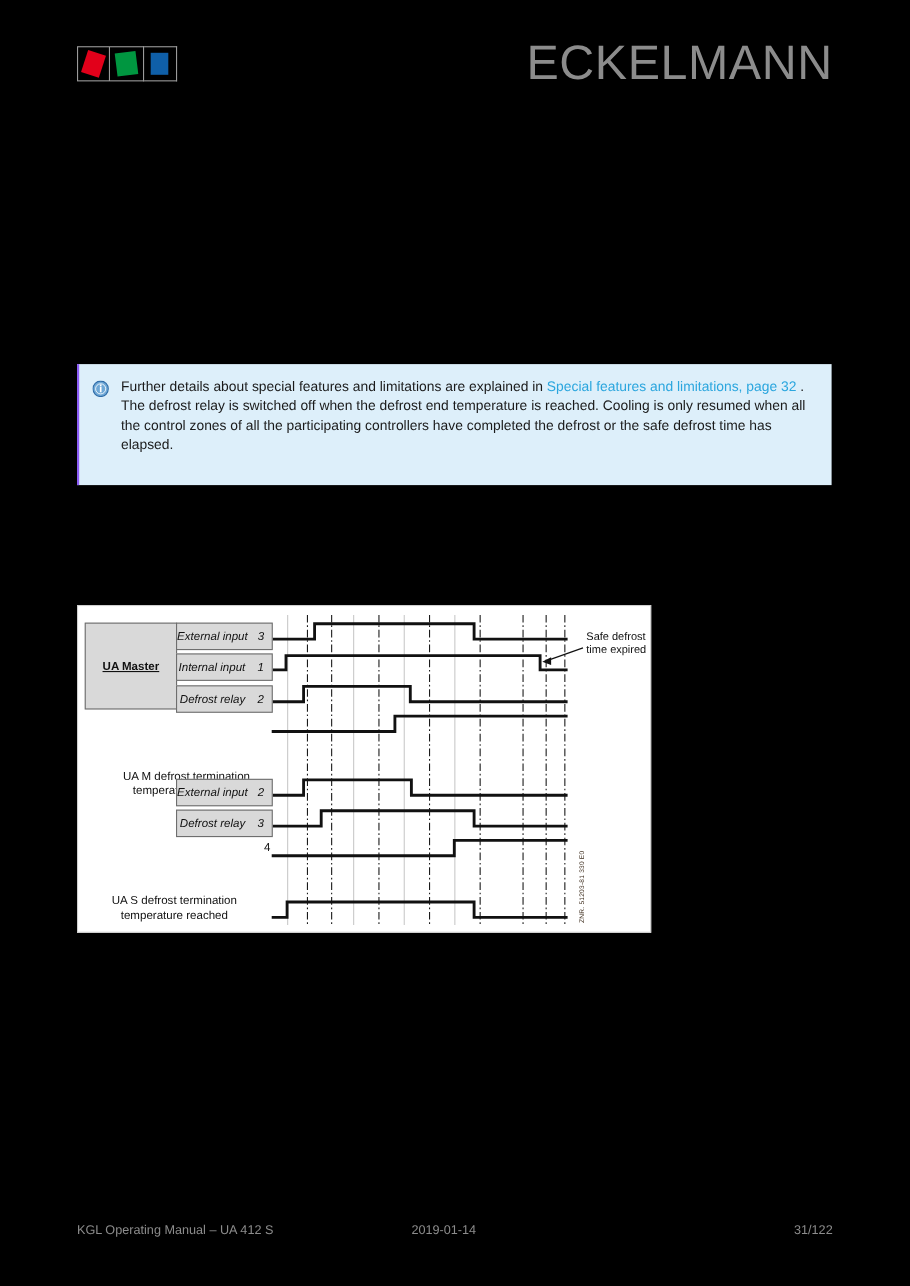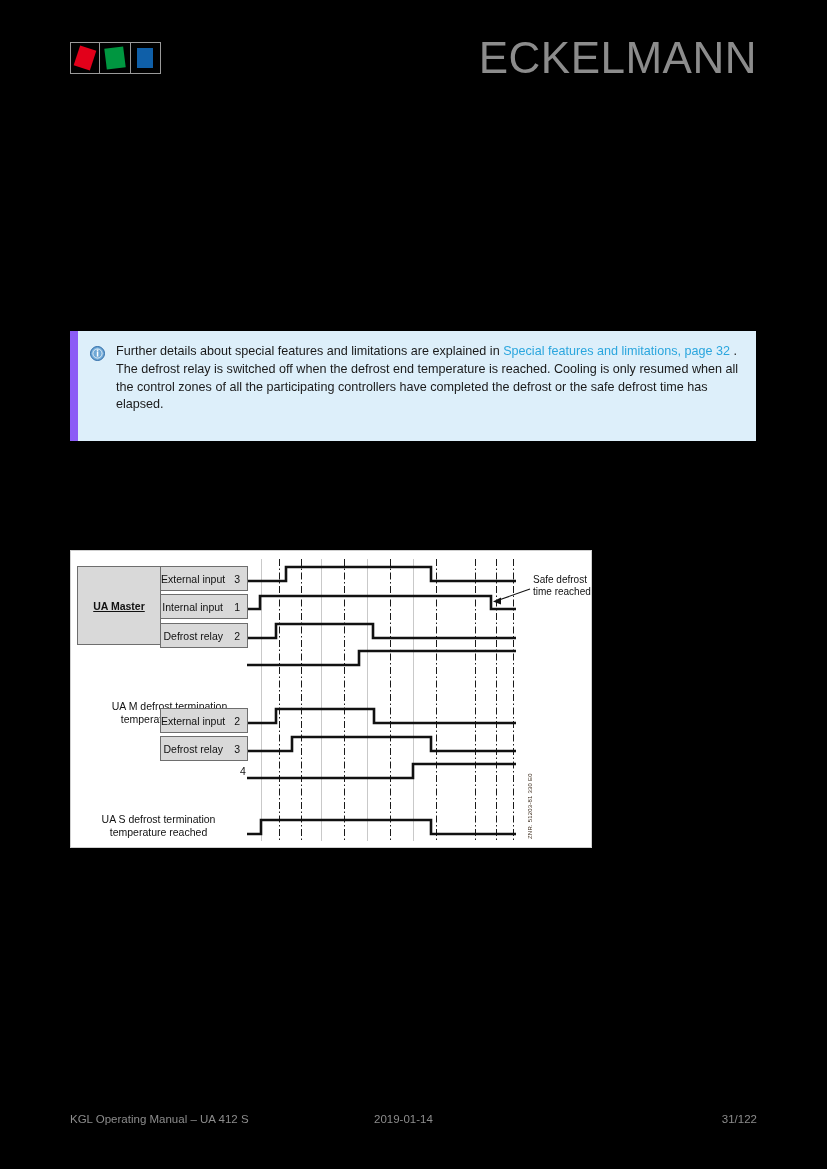--- a/index.html
+++ b/index.html
@@ -74,21 +74,21 @@
     white-space: nowrap;
   }
 
   
   .infobox {
     position: absolute;
     left: 70px; top: 331px;
     width: 686px;
     min-height: 110px;
     background: #ddeffa;
-    border-left: 8px solid #8b5cf6;
+    border-left: 2px solid #8b5cf6;
     padding: 12px 14px 14px 12px;
     display: flex;
     gap: 11px;
   }
   .info-icon {
     flex: 0 0 auto;
     width: 15px; height: 15px;
     margin-top: 3px;
   }
   .info-text {
@@ -132,20 +132,21 @@
   }
   .sig-box {
     position: absolute;
     background: #d9d9d9;
     border: 1px solid #6e6e6e;
     font-size: 10.5px;
     color: #111;
     display: flex;
     align-items: center;
     padding: 0 7px 0 0;
+    font-style: italic;
   }
   .sig-label {
     flex: 1;
     text-align: right;
     padding-right: 9px;
     white-space: nowrap;
   }
   .sig-num {
     width: 8px;
     text-align: right;
@@ -329,21 +330,21 @@
 
       <div class="plain-label" style="left:10px; top:214px; width:155px;">
         <span>UA S defrost termination</span><br>
         <span>temperature reached</span>
       </div>
       <div class="plain-num" style="left:169px; top:214px;">4</div>
 
 
       <div class="annot" style="left:462px; top:23px;">
         <span>Safe defrost</span><br>
-        <span>time reached</span>
+        <span>time expired</span>
       </div>
 
       <div class="figid" style="left:456px; top:288px;">ZNR. 51203-81 330 E0</div>
 
     </div>
   </div>
 
   <div class="footer">
     <div class="f-left">KGL Operating Manual – UA 412 S</div>
     <div class="f-mid">2019-01-14</div>

